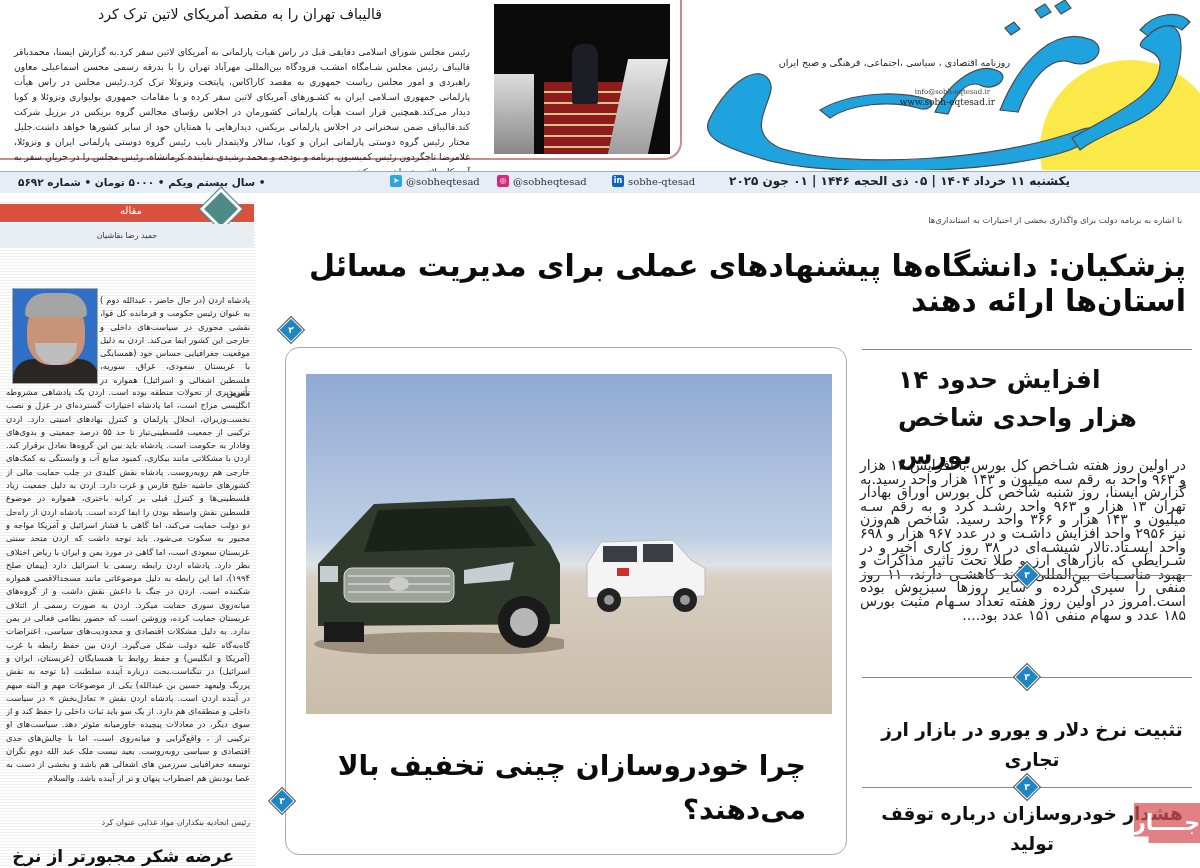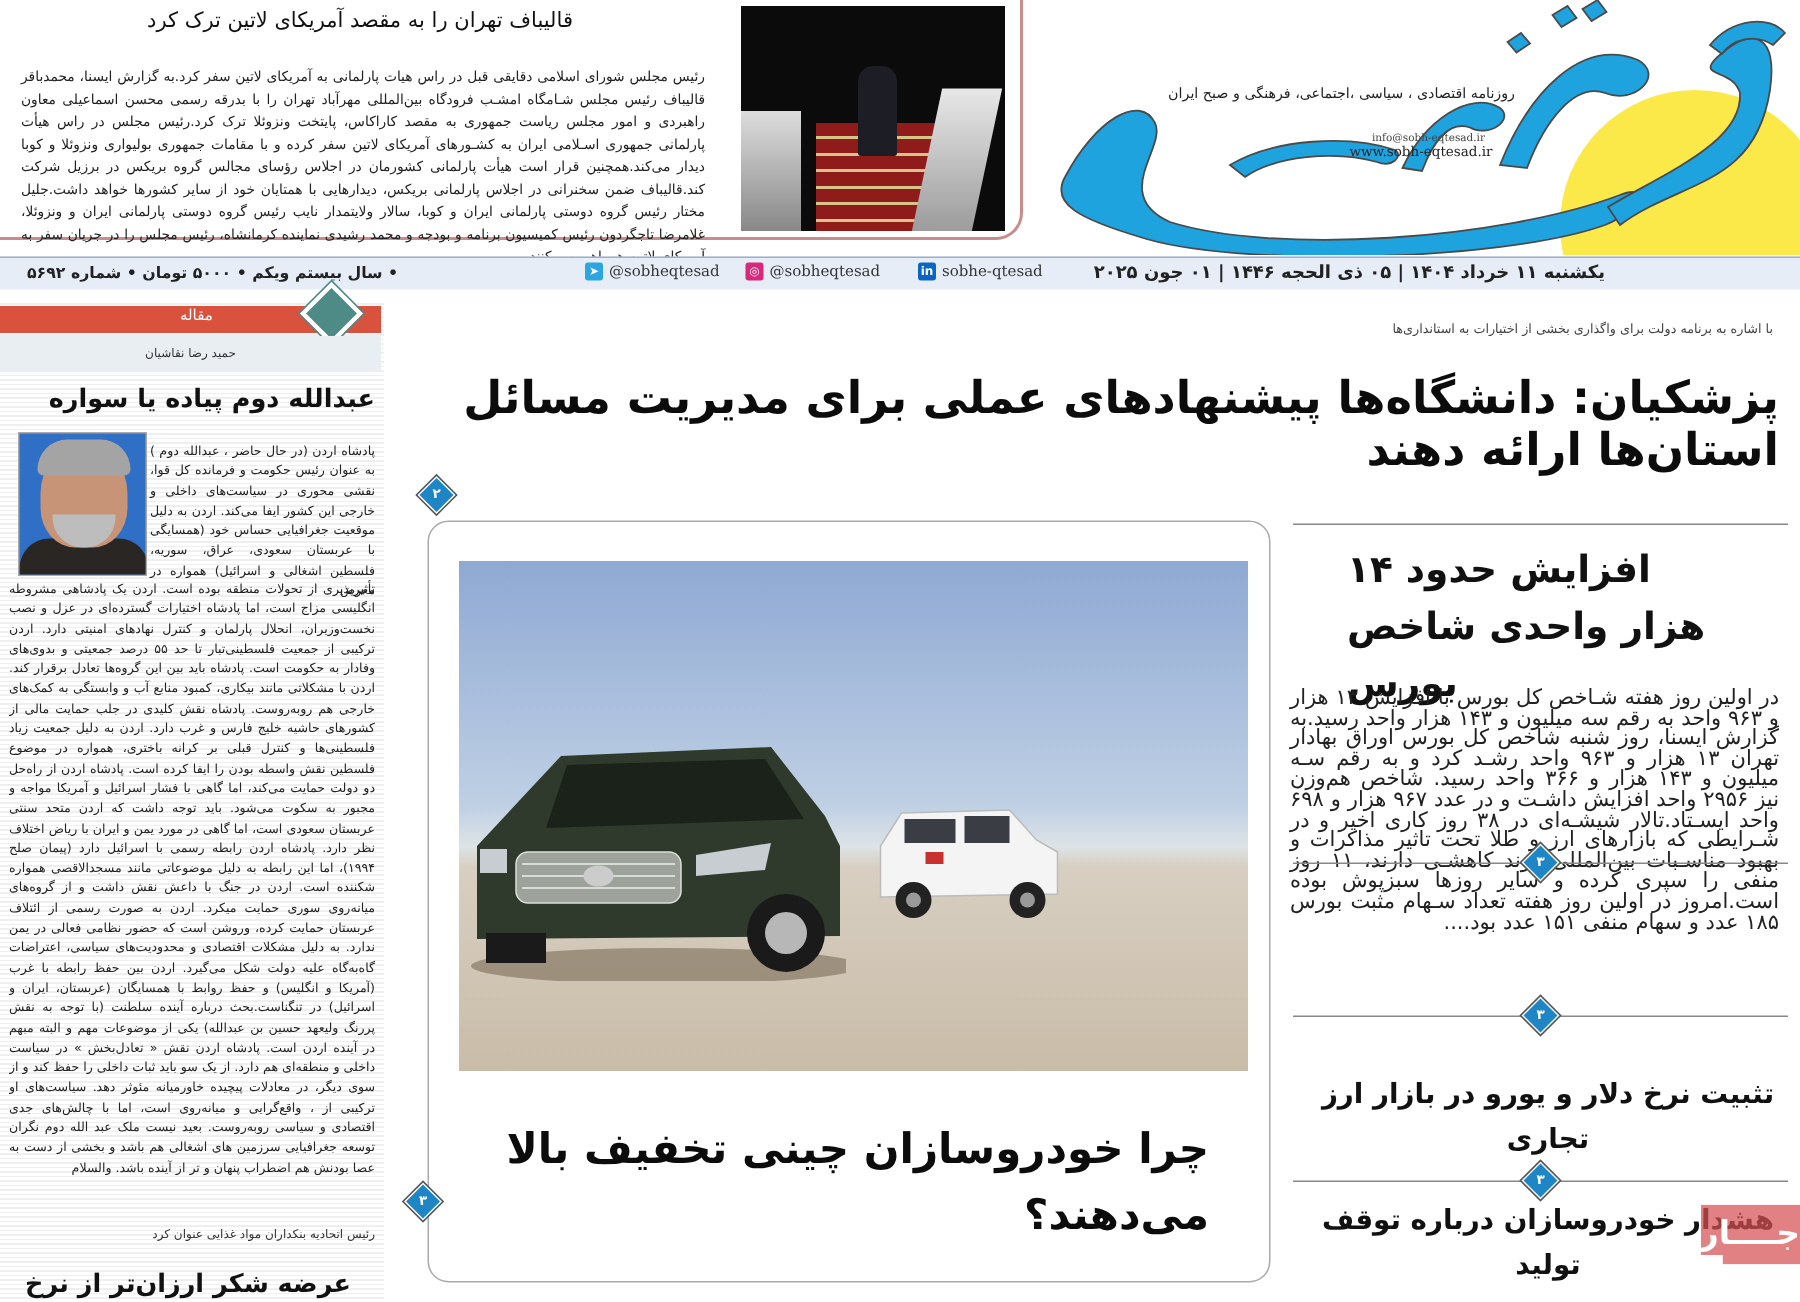--- a/index.html
+++ b/index.html
@@ -126,31 +126,30 @@
 <div class="badge" style="left:282px;top:321px">
     <span>۲</span>
   </div>
 
 <div id="left-col" class="abs">
   <div id="maqaleh-bar">
     <span id="maqaleh-label">مقاله</span>
   </div>
   <div id="maqaleh-diamond"></div>
   <div id="author">حمید رضا نقاشیان</div>
-  <div id="op-title">عبدالله دوم پیاده یا سواره</div>
   <div id="op-photo">
     <div class="coat"></div>
     <div class="face"></div>
     <div class="hair"></div>
     <div class="beard"></div>
   </div>
   <div id="op-body-1">پادشاه اردن (در حال حاضر ، عبدالله دوم ) به عنوان رئیس حکومت و فرمانده کل قوا، نقشی محوری در سیاست‌های داخلی و خارجی این کشور ایفا می‌کند. اردن به دلیل موقعیت جغرافیایی حساس خود (همسایگی با عربستان سعودی، عراق، سوریه، فلسطین اشغالی و اسرائیل) همواره در معرض</div>
   <div id="op-body-2" style="height:420px;overflow:hidden">تأثیرپذیری از تحولات منطقه بوده است. اردن یک پادشاهی مشروطه انگلیسی مزاج است، اما پادشاه اختیارات گسترده‌ای در عزل و نصب نخست‌وزیران، انحلال پارلمان و کنترل نهادهای امنیتی دارد. اردن ترکیبی از جمعیت فلسطینی‌تبار تا حد ۵۵ درصد جمعیتی و بدوی‌های وفادار به حکومت است. پادشاه باید بین این گروه‌ها تعادل برقرار کند. اردن با مشکلاتی مانند بیکاری، کمبود منابع آب و وابستگی به کمک‌های خارجی هم روبه‌روست. پادشاه نقش کلیدی در جلب حمایت مالی از کشورهای حاشیه خلیج فارس و غرب دارد. اردن به دلیل جمعیت زیاد فلسطینی‌ها و کنترل قبلی بر کرانه باختری، همواره در موضوع فلسطین نقش واسطه بودن را ایفا کرده است. پادشاه اردن از راه‌حل دو دولت حمایت می‌کند، اما گاهی با فشار اسرائیل و آمریکا مواجه و مجبور به سکوت می‌شود. باید توجه داشت که اردن متحد سنتی عربستان سعودی است، اما گاهی در مورد یمن و ایران با ریاض اختلاف نظر دارد. پادشاه اردن رابطه رسمی با اسرائیل دارد (پیمان صلح ۱۹۹۴)، اما این رابطه به دلیل موضوعاتی مانند مسجدالاقصی همواره شکننده است. اردن در جنگ با داعش نقش داشت و از گروه‌های میانه‌روی سوری حمایت میکرد. اردن به صورت رسمی از ائتلاف عربستان حمایت کرده، وروشن است که حضور نظامی فعالی در یمن ندارد. به دلیل مشکلات اقتصادی و محدودیت‌های سیاسی، اعتراضات گاه‌به‌گاه علیه دولت شکل می‌گیرد. اردن بین حفظ رابطه با غرب (آمریکا و انگلیس) و حفظ روابط با همسایگان (عربستان، ایران و اسرائیل) در تنگناست.بحث درباره آینده سلطنت (با توجه به نقش پررنگ ولیعهد حسین بن عبدالله) یکی از موضوعات مهم و البته مبهم در آینده اردن است. پادشاه اردن نقش « تعادل‌بخش » در سیاست داخلی و منطقه‌ای هم دارد. از یک سو باید ثبات داخلی را حفظ کند و از سوی دیگر، در معادلات پیچیده خاورمیانه مئوثر دهد. سیاست‌های او ترکیبی از ، واقع‌گرایی و میانه‌روی است، اما با چالش‌های جدی اقتصادی و سیاسی روبه‌روست. بعید نیست ملک عبد الله دوم نگران توسعه جغرافیایی سرزمین های اشغالی هم باشد و بخشی از دست به عصا بودنش هم اضطراب پنهان و تر از آینده باشد. والسلام</div>
   <div id="op-note">رئیس اتحادیه بنکداران مواد غذایی عنوان کرد</div>
-  <div id="bottom-headline">عرضه شکر ارزان‌تر از نرخ</div>
+  <div id="bottom-headline">عرضه شکر مجبور‌تر از نرخ</div>
 </div>
 
 <div id="feature-box" class="abs">
   <div id="feature-photo">
     <svg class="car2" viewBox="0 0 130 82">
       <path d="M6 30 L20 8 L92 6 L110 26 L124 34 L124 62 L6 64 Z" fill="#f4f4f4" stroke="#bbb"></path>
       <rect x="22" y="12" width="34" height="16" fill="#3a3e44"></rect>
       <rect x="62" y="10" width="30" height="18" fill="#3a3e44"></rect>
       <rect x="36" y="34" width="12" height="8" fill="#c93030"></rect>
       <circle cx="28" cy="66" r="12" fill="#222"></circle>

